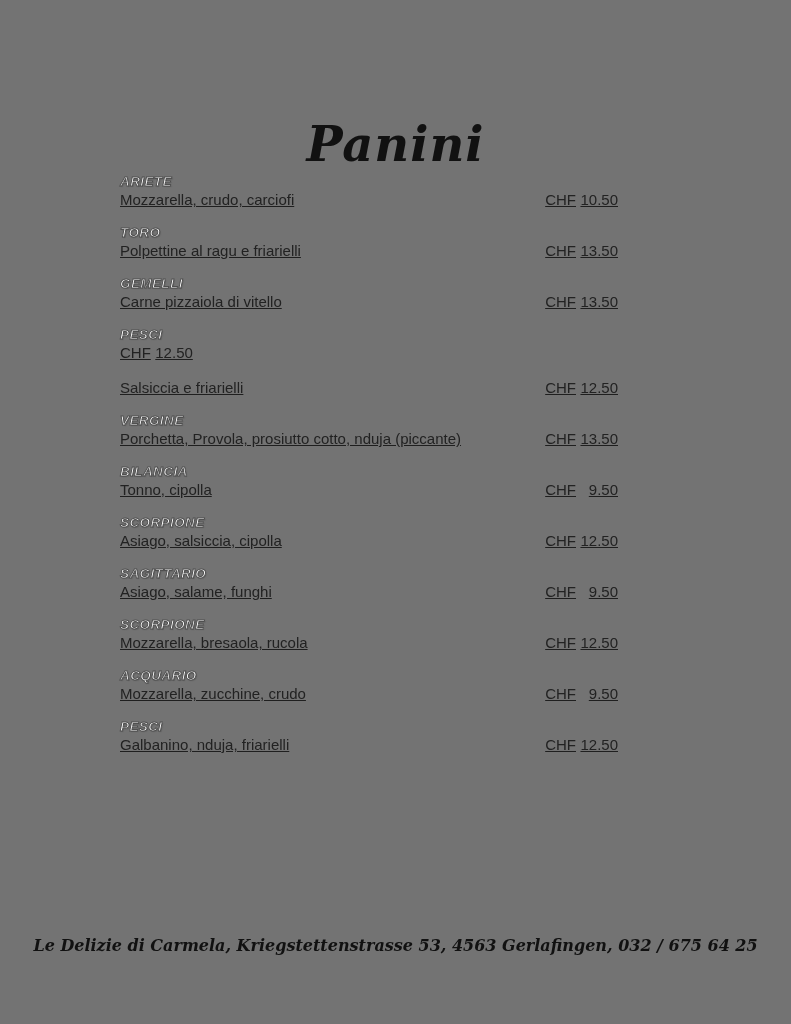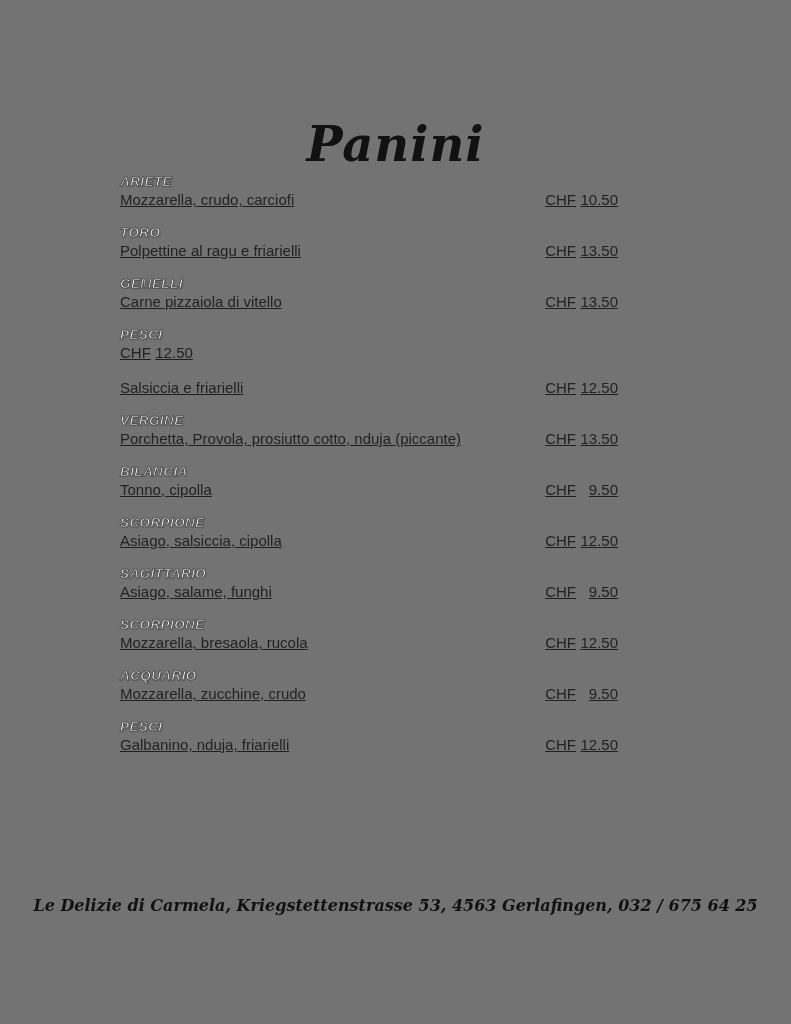--- a/index.html
+++ b/index.html
@@ -72,21 +72,21 @@
     align-items: center;
     white-space: nowrap;
   }
   .price-amount {
     display: inline-block;
     width: 42px;
     text-align: right;
   }
   .footer {
     position: absolute;
-    top: 896px;
+    top: 936px;
     left: 0;
     width: 100%;
     text-align: center;
     font-family: "DejaVu Serif", serif;
     font-style: italic;
     font-weight: 700;
     font-size: 16px;
     color: #111111;
   }
 </style>

